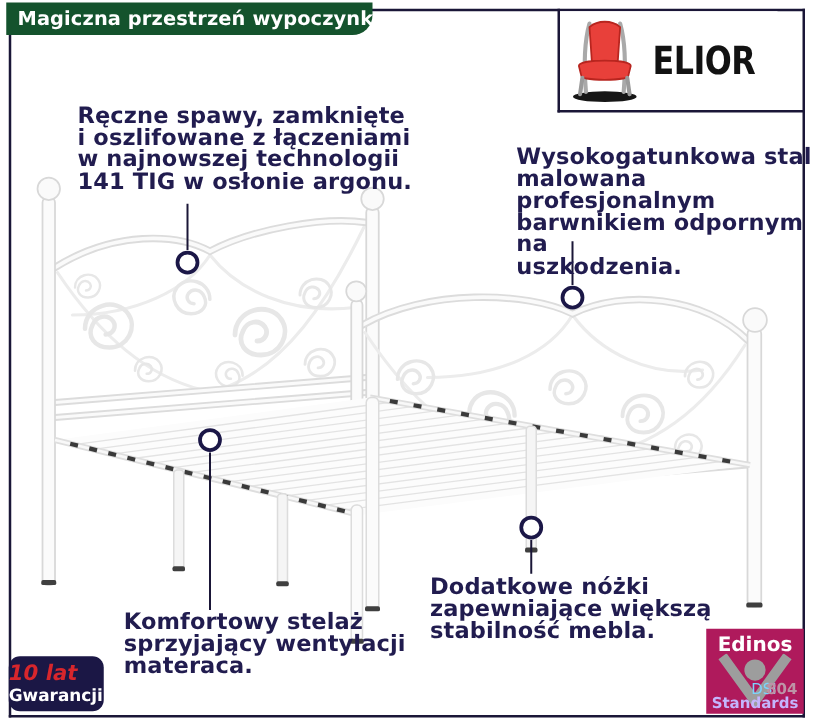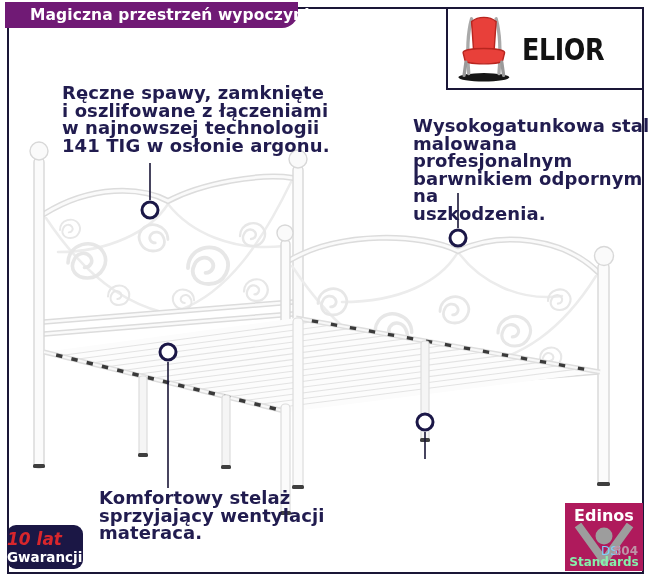--- a/index.html
+++ b/index.html
@@ -5,22 +5,22 @@
   html,body{margin:0;padding:0;background:#fff;}
   #stage{position:relative;width:650px;height:580px;background:#ffffff;overflow:hidden;
          font-family:"DejaVu Sans","Liberation Sans",sans-serif;}
   .abs{position:absolute;}
   svg{display:block;}
 
   
   .frameline{position:absolute;background:#1a1637;}
 
   
-  #banner{position:absolute;left:5px;top:2px;width:293px;height:26px;background:#701a75;
-          border-radius:0 0 16px 0;display:flex;align-items:center;padding-left:25px;
+  #banner{position:absolute;left:5px;top:2px;width:293px;height:26px;background:#14532d;
+          border-radius:0 0 16px 0;display:flex;align-items:center;padding-left:9px;
           box-sizing:border-box;}
   #banner span{color:#ffffff;font-weight:700;font-size:15.5px;letter-spacing:.1px;white-space:nowrap;}
 
   
   #logo-box{position:absolute;left:448px;top:9px;width:174px;height:79px;background:#fff;
             display:flex;align-items:center;}
   #logo-brand{color:#121212;font-weight:700;font-size:31px;letter-spacing:-.5px;
               transform:scaleX(.82);transform-origin:left center;margin-left:4px;}
 
   
@@ -35,21 +35,21 @@
   #warranty .glabel{color:#ffffff;font-weight:700;font-size:13.5px;line-height:16px;}
 
   
   #standards{position:absolute;left:565px;top:503px;width:78px;height:68px;background:#af1a5c;
              overflow:hidden;}
   #standards .brand{position:absolute;left:0;right:0;top:3px;text-align:center;color:#fff;
                     font-weight:700;font-size:16px;}
   #standards .vmark{position:absolute;left:9px;top:20px;}
   #standards .dsi{position:absolute;left:6px;top:41px;color:#7dd3fc;font-weight:400;font-size:12px;margin-left:30px;}
   #standards .code{position:absolute;right:5px;top:41px;color:#bd94a6;font-weight:700;font-size:12px;}
-  #standards .stds{position:absolute;left:0;right:0;bottom:2px;text-align:center;color:#86efac;
+  #standards .stds{position:absolute;left:0;right:0;bottom:2px;text-align:center;color:#c4b5fd;
                    font-weight:700;font-size:12px;}
 </style>
 </head>
 <body>
 
 <div id="stage">
 
   <svg class="abs" style="left:0;top:0" width="650" height="580" viewBox="0 0 650 580">
     <defs>
       <path id="spiral" d="M0,10 C0,-3 17,-7 23,2 C28,9 23,20 13,20 C5,20 1,14 4,8 C6,3 12,2 15,6 C17,9 15,13 11,13" fill="none"></path>
@@ -233,20 +233,23 @@
 i oszlifowane z łączeniami
 w najnowszej technologii
 141 TIG w osłonie argonu.</div>
   <div class="callout" style="left:413px;top:117px">Wysokogatunkowa stal
 malowana profesjonalnym
 barwnikiem odpornym na
 uszkodzenia.</div>
   <div class="callout" style="left:99px;top:489px">Komfortowy stelaż
 sprzyjający wentylacji
 materaca.</div>
+  <div class="callout" style="left:344px;top:461px">Dodatkowe nóżki
+zapewniające większą
+stabilność mebla.</div>
 
   <div id="warranty">
     <span class="years">10 lat</span>
     <span class="glabel">Gwarancji</span>
   </div>
 
   <div id="standards">
     <span class="brand">Edinos</span>
     <svg class="vmark" width="60" height="42" viewBox="0 0 60 42">
       <path d="M4,2 L30,38 L56,2" fill="none" stroke="#9d9d9d" stroke-width="8"></path>

